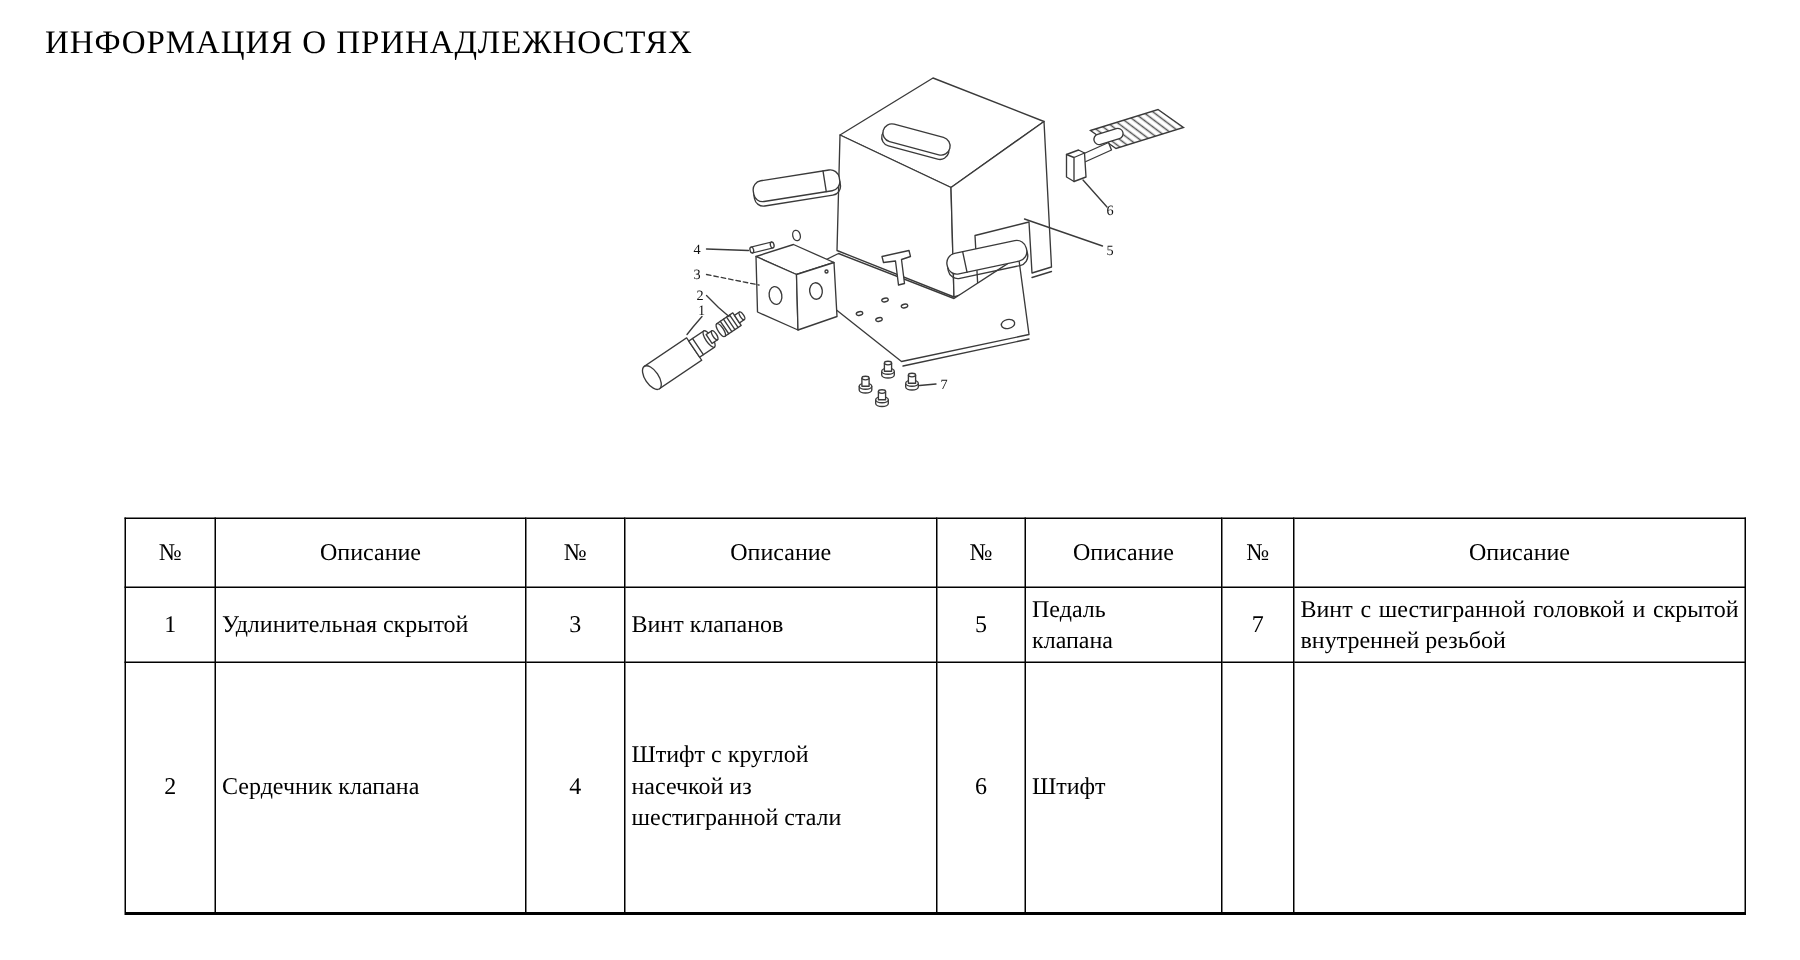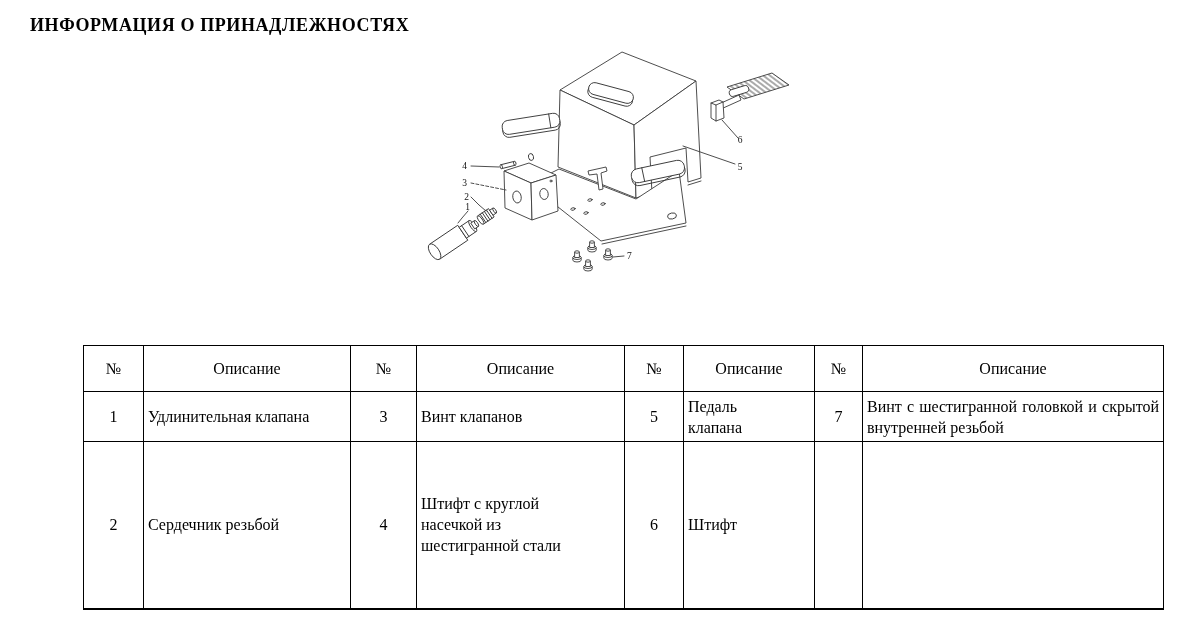--- a/index.html
+++ b/index.html
@@ -2,21 +2,21 @@
 <html><head>
 <meta charset="utf-8">
 <style>
   html,body{margin:0;padding:0;}
   body{
     width:1200px;height:640px;background:#ffffff;position:relative;
     font-family:"Liberation Serif", serif;color:#000;overflow:hidden;
   }
   .title{
     position:absolute;left:30px;top:15px;margin:0;
-    font-size:18px;font-weight:700;letter-spacing:0.6px;white-space:nowrap;
+    font-size:22px;font-weight:400;letter-spacing:0.6px;white-space:nowrap;
   }
   svg.diagram{position:absolute;left:0;top:0;}
   svg .ln{fill:none;stroke:#3a3a3a;stroke-width:0.9;stroke-linejoin:round;stroke-linecap:round;}
   svg .fc{fill:#ffffff;stroke:#3a3a3a;stroke-width:0.9;stroke-linejoin:round;}
   svg .co{font-family:"Liberation Serif",serif;font-size:9.5px;fill:#111;}
   table.parts{
     position:absolute;left:83px;top:345px;width:1080px;
     border-collapse:collapse;table-layout:fixed;
     border-bottom:2px solid #000;
   }
@@ -175,31 +175,31 @@
     <th>Описание</th>
     <th>№</th>
     <th>Описание</th>
     <th>№</th>
     <th>Описание</th>
     <th>№</th>
     <th>Описание</th>
   </tr>
   <tr class="r1">
     <td class="num">1</td>
-    <td class="desc">Удлинительная клапана</td>
+    <td class="desc">Удлинительная скрытой</td>
     <td class="num">3</td>
     <td class="desc vtop">Винт клапанов</td>
     <td class="num">5</td>
     <td class="desc vtop"><span class="wrap80">Педаль клапана</span></td>
     <td class="num">7</td>
     <td class="desc vtop just">Винт с шестигранной головкой и скрытой внутренней резьбой</td>
   </tr>
   <tr class="r2">
     <td class="num">2</td>
-    <td class="desc">Сердечник резьбой</td>
+    <td class="desc">Сердечник клапана</td>
     <td class="num">4</td>
     <td class="desc vtop"><span class="wrap158">Штифт с круглой насечкой из шестигранной стали</span></td>
     <td class="num">6</td>
     <td class="desc">Штифт</td>
     <td class="num"></td>
     <td class="desc"></td>
   </tr>
 </tbody>
   </table>
 

